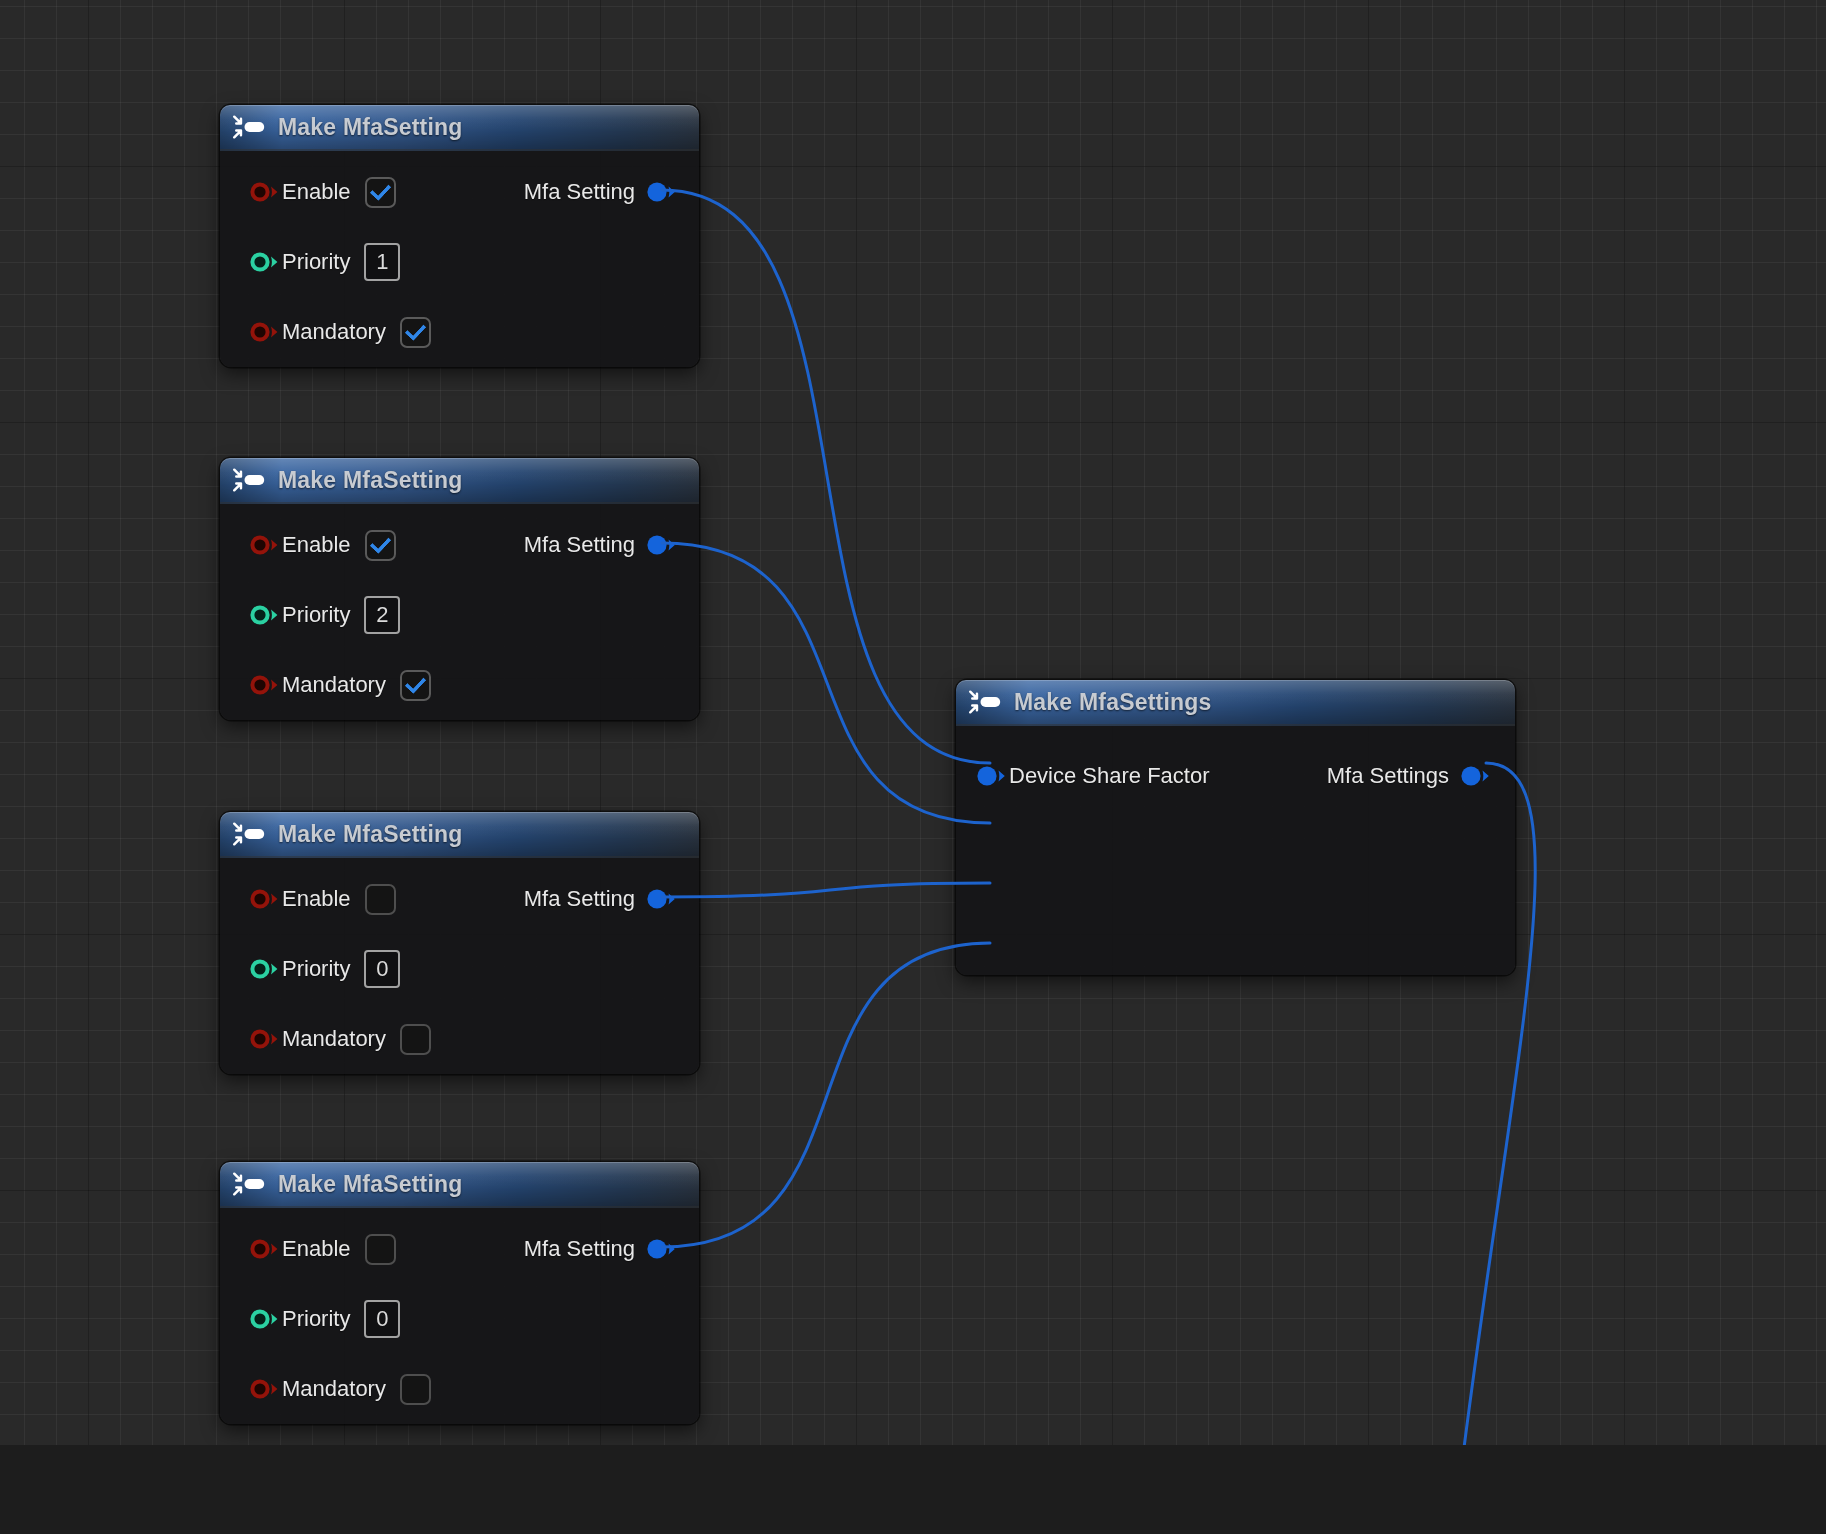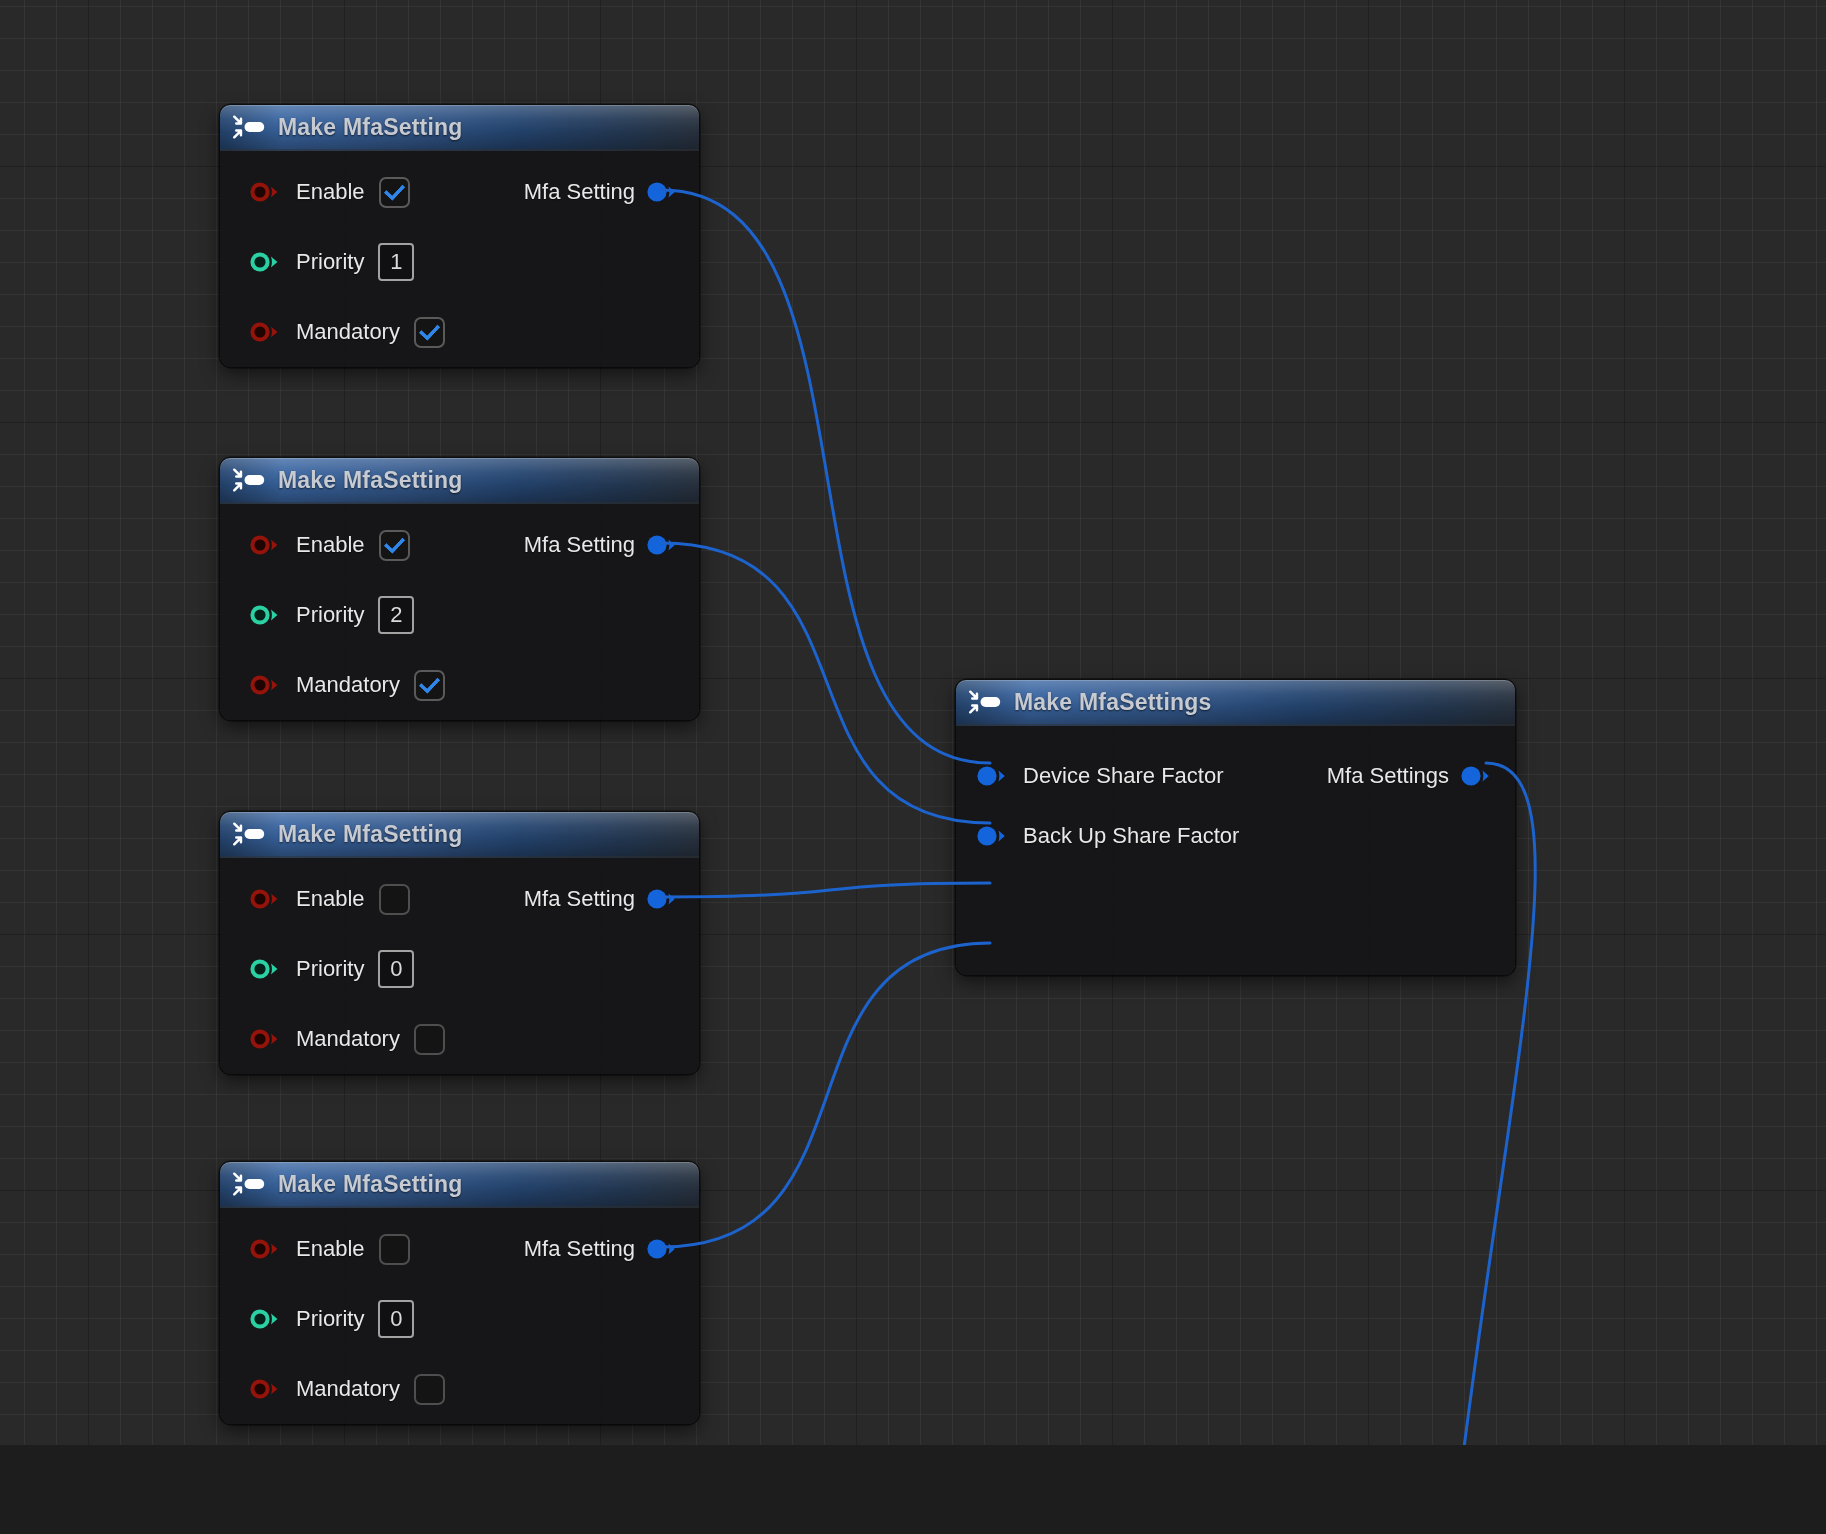--- a/index.html
+++ b/index.html
@@ -45,21 +45,21 @@
   .row{display:flex;align-items:center;height:70px;padding-left:30px;}
   .node.wide .row{height:60px;padding-left:21px;}
   .pin{width:30px;height:22px;flex:0 0 auto;}
   .pin.bool circle{fill:#1E0502;stroke:#94130A;stroke-width:4;}
   .pin.bool path{fill:#94130A;}
   .pin.int circle{fill:#052019;stroke:#2BD1A2;stroke-width:4;}
   .pin.int path{fill:#2BD1A2;}
   .pin.struct circle{fill:#1464DC;}
   .pin.struct path{fill:#1464DC;}
   .plabel{
-    color:#E8E8E8;font-size:22px;margin-left:16px;white-space:nowrap;
+    color:#E8E8E8;font-size:22px;margin-left:2px;white-space:nowrap;
     text-shadow:0 1px 1px rgba(0,0,0,0.5);
   }
   .out-row{
     position:absolute;top:6px;right:0;height:70px;
     display:flex;align-items:center;justify-content:flex-end;padding-right:22px;
   }
   .node.wide .out-row{top:20px;height:60px;padding-right:24px;}
   .out-row .plabel{margin-left:0;margin-right:12px;}
   .checkbox{
     position:relative;width:27px;height:27px;margin-left:14px;flex:0 0 auto;
@@ -267,27 +267,20 @@
       </svg>
       <span class="title">Make MfaSettings</span>
     </div>
     <div class="body">
       <div class="row">
         <svg class="pin struct" viewBox="0 0 30 22">
             <circle cx="10" cy="11" r="9.6"></circle>
             <path d="M21.5 5.6 L27.8 11 L21.5 16.4 C22.6 12.9 22.6 9.1 21.5 5.6 Z"></path>
           </svg>
         <span class="plabel">Device Share Factor</span>
-      </div>
-      <div class="row">
-        <svg class="pin struct" viewBox="0 0 30 22">
-            <circle cx="10" cy="11" r="9.6"></circle>
-            <path d="M21.5 5.6 L27.8 11 L21.5 16.4 C22.6 12.9 22.6 9.1 21.5 5.6 Z"></path>
-          </svg>
-        <span class="plabel">Back Up Share Factor</span>
       </div>
       <div class="out-row">
         <span class="plabel">Mfa Settings</span>
         <svg class="pin struct" viewBox="0 0 30 22">
             <circle cx="10" cy="11" r="9.6"></circle>
             <path d="M21.5 5.6 L27.8 11 L21.5 16.4 C22.6 12.9 22.6 9.1 21.5 5.6 Z"></path>
           </svg>
       </div>
     </div>
   </div>

